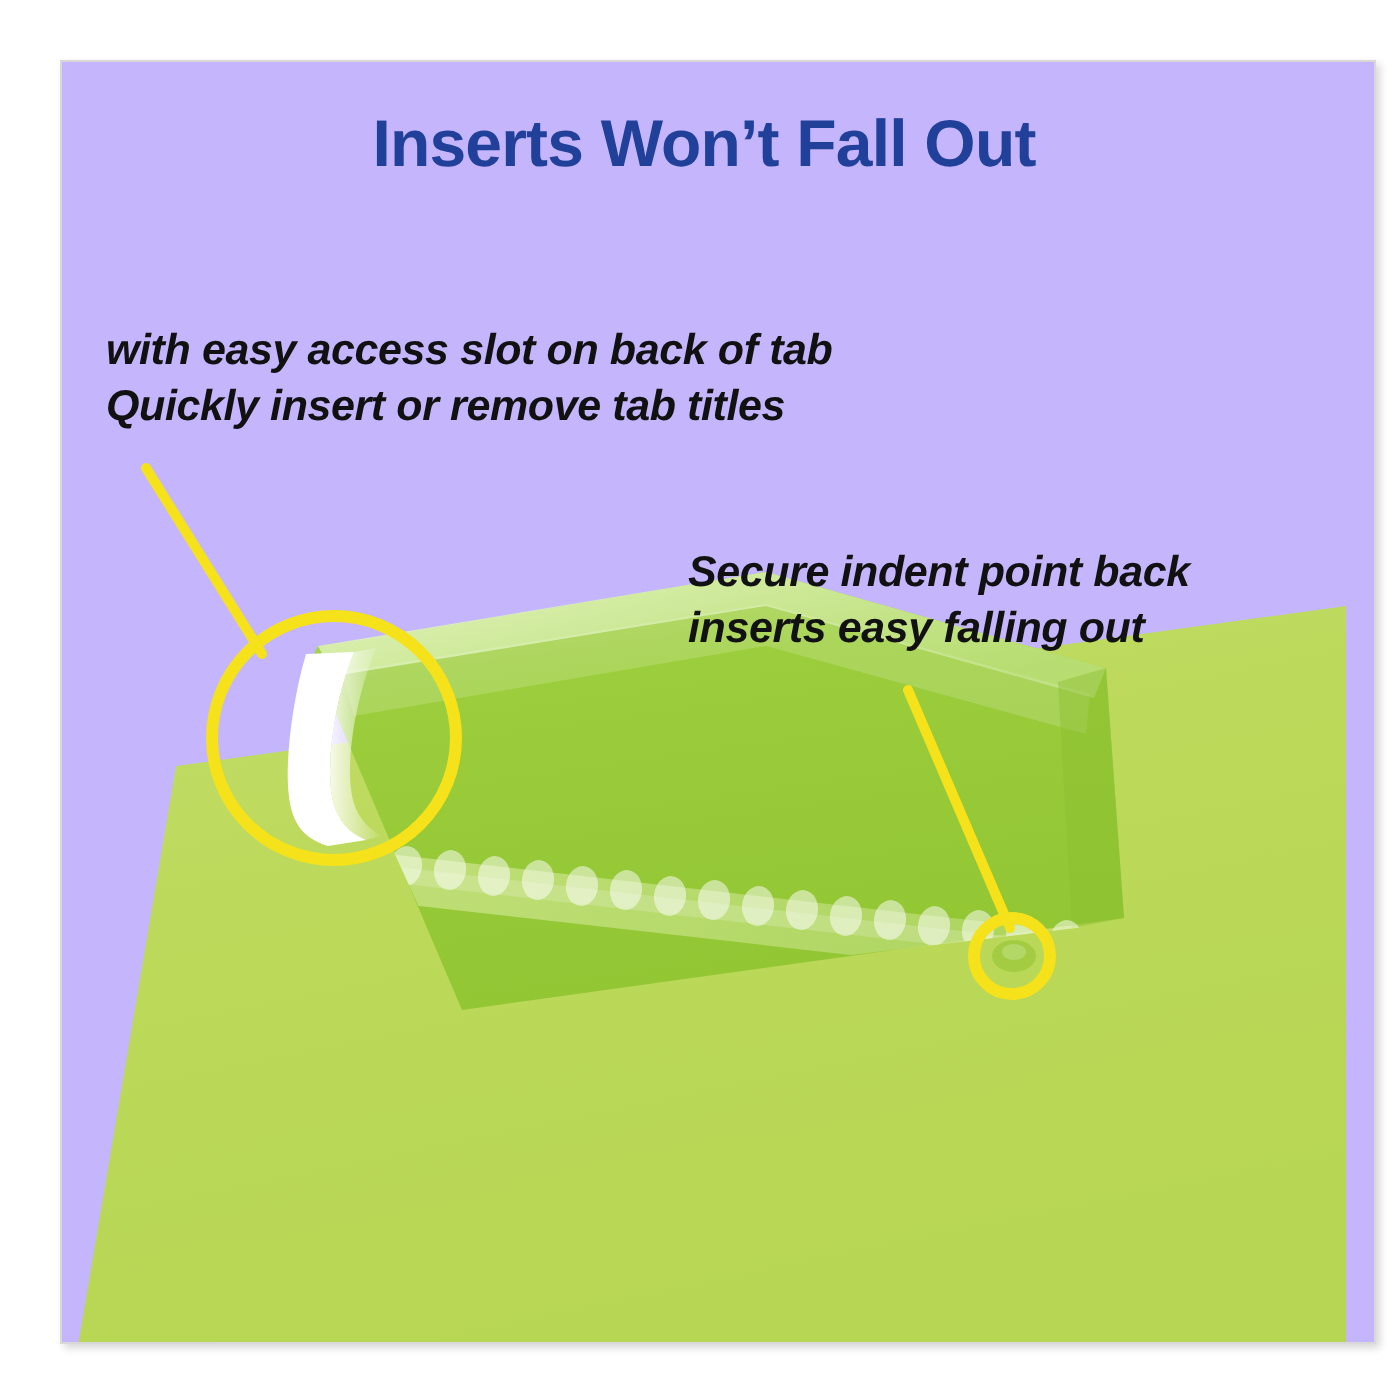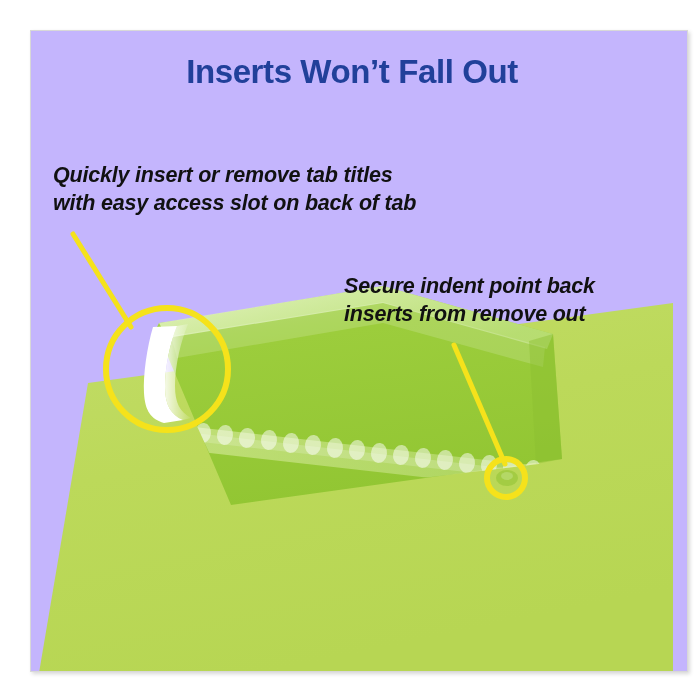--- a/index.html
+++ b/index.html
@@ -174,23 +174,23 @@
         <line x1="423" y1="314" x2="474" y2="433" stroke="#f5e21b" stroke-width="5" stroke-linecap="round"></line>
       </g>
       <g>
         <circle cx="475" cy="447" r="19" fill="none" stroke="#f5e21b" stroke-width="6"></circle>
       </g>
     </svg>
 
     <div id="title">Inserts Won’t Fall Out</div>
 
     <div class="callout" id="callout-left">
+      <span>with easy access slot on back of tab</span>
       <span>Quickly insert or remove tab titles</span>
-      <span>with easy access slot on back of tab</span>
     </div>
 
     <div class="callout" id="callout-right">
       <span>Secure indent point back</span>
-      <span>inserts from remove out</span>
+      <span>inserts easy falling out</span>
     </div>
 
   </div>
 </div>
 
 </body></html>

